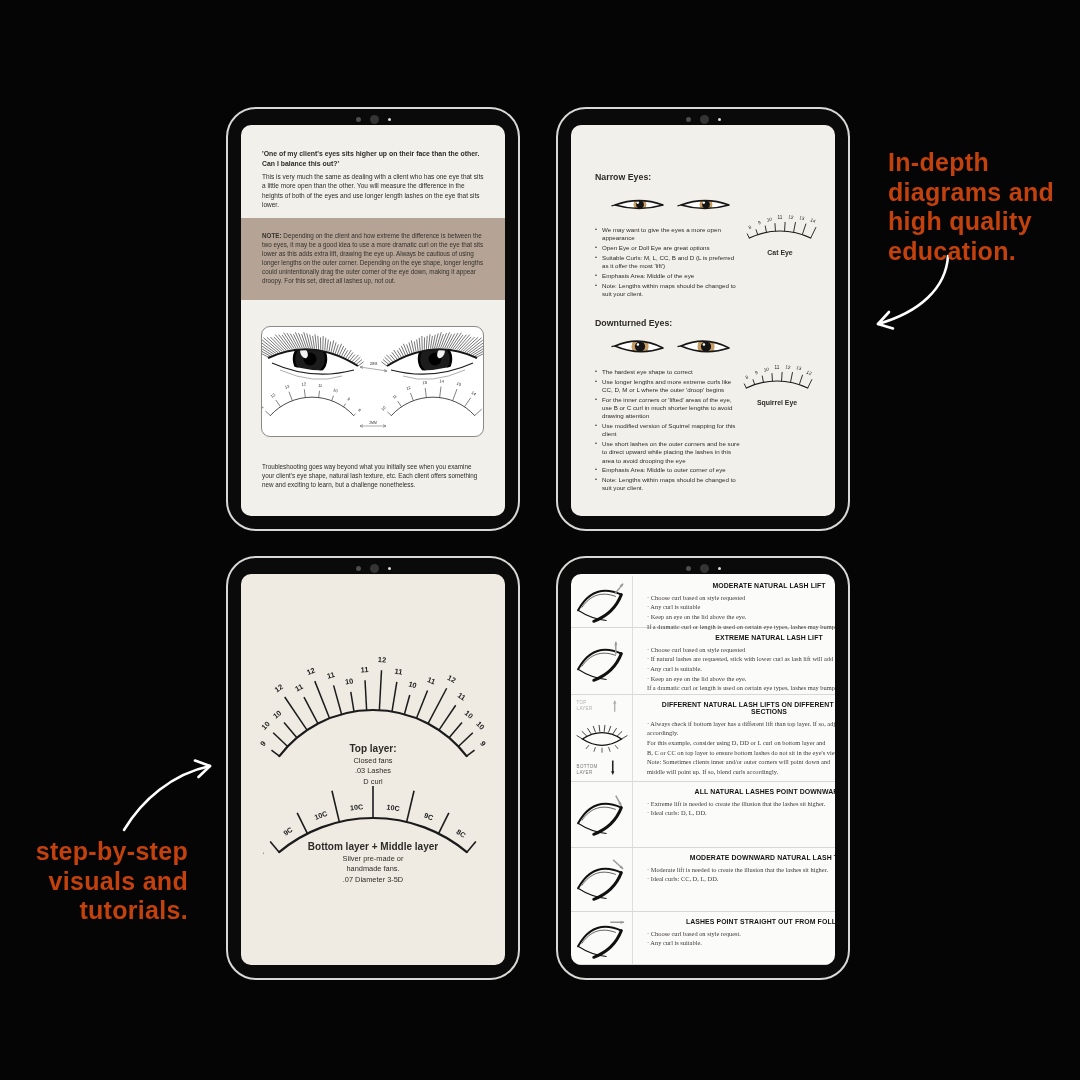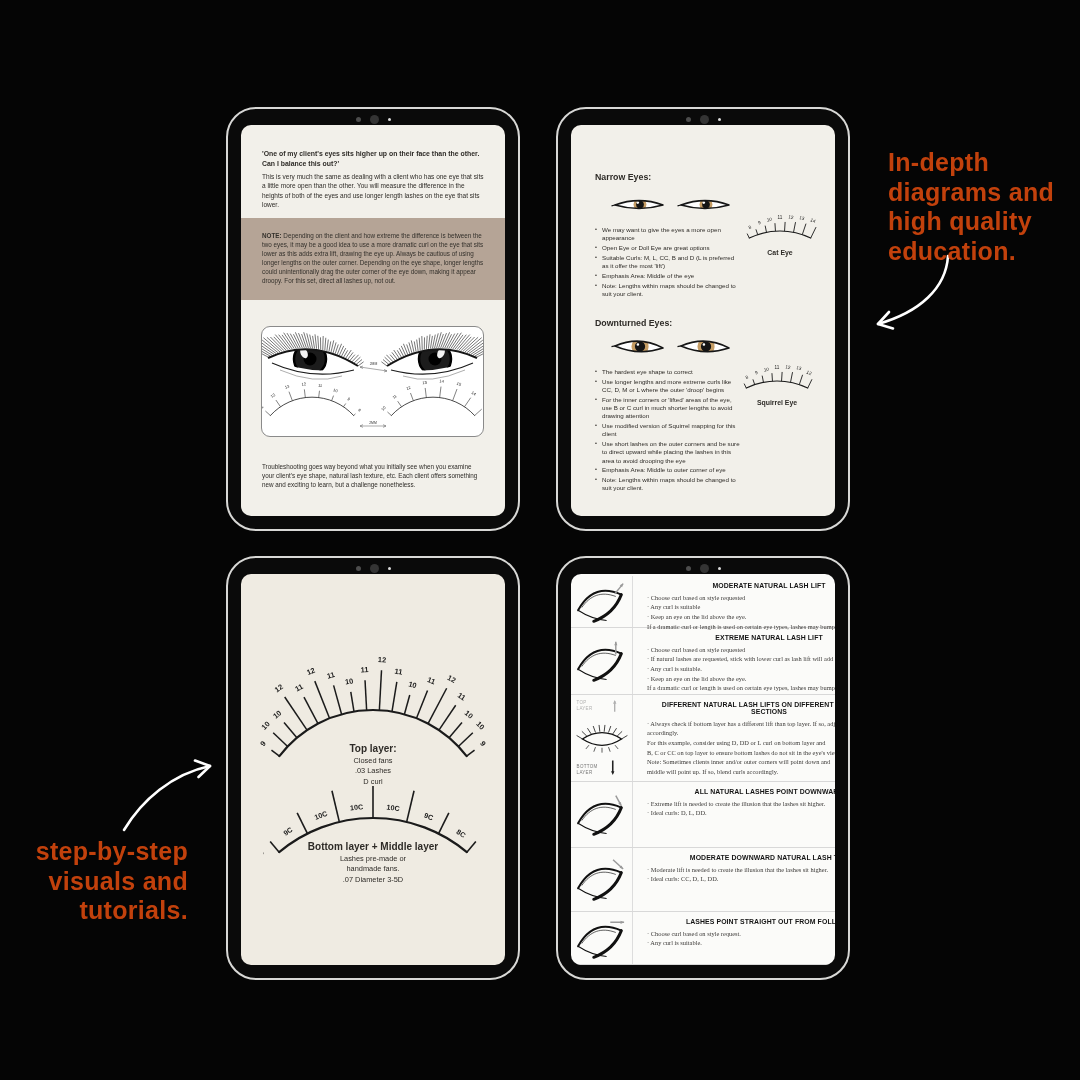--- a/index.html
+++ b/index.html
@@ -481,21 +481,21 @@
         <text transform="translate(93.7980881935137,37.84910621791764) rotate(-6)" text-anchor="middle" font-size="7.2" fill="#1b1b1b" font-weight="700">10C</text>
         <line x1="143.66991712839626" y1="49.93544889534573" x2="151.04962499215435" y2="18.79801303679136" stroke="#1b1b1b" stroke-width="1.6"></line>
         <text transform="translate(129.78445541839216,38.26784551110444) rotate(7.333333333333336)" text-anchor="middle" font-size="7.2" fill="#1b1b1b" font-weight="700">10C</text>
         <line x1="175.5246803092675" y1="61.529634512781826" x2="185.84706145387813" y2="40.97608378534335" stroke="#1b1b1b" stroke-width="1.6"></line>
         <text transform="translate(164.7042375306497,46.97432504487264) rotate(20.66666666666667)" text-anchor="middle" font-size="7.2" fill="#1b1b1b" font-weight="700">9C</text>
         <line x1="203.84699101423473" y1="80.15751130462921" x2="212.8460175498463" y2="69.43288910096352" stroke="#1b1b1b" stroke-width="1.6"></line>
         <text transform="translate(196.67490003796576,63.49917625396856) rotate(34)" text-anchor="middle" font-size="7.2" fill="#1b1b1b" font-weight="700">8C</text>
       </svg>
     <div class="mapcaption cap-bottom">
       <div class="b">Bottom layer + Middle layer</div>
-      <div>Lashes pre-made or</div>
+      <div>Silver pre-made or</div>
       <div>handmade fans.</div>
       <div>.07 Diameter 3-5D</div>
     </div>
   </div>
 </div>
 
 <div class="tablet t4">
   <div class="dots">
     <span class="d1"></span>
     <span class="d2"></span>

